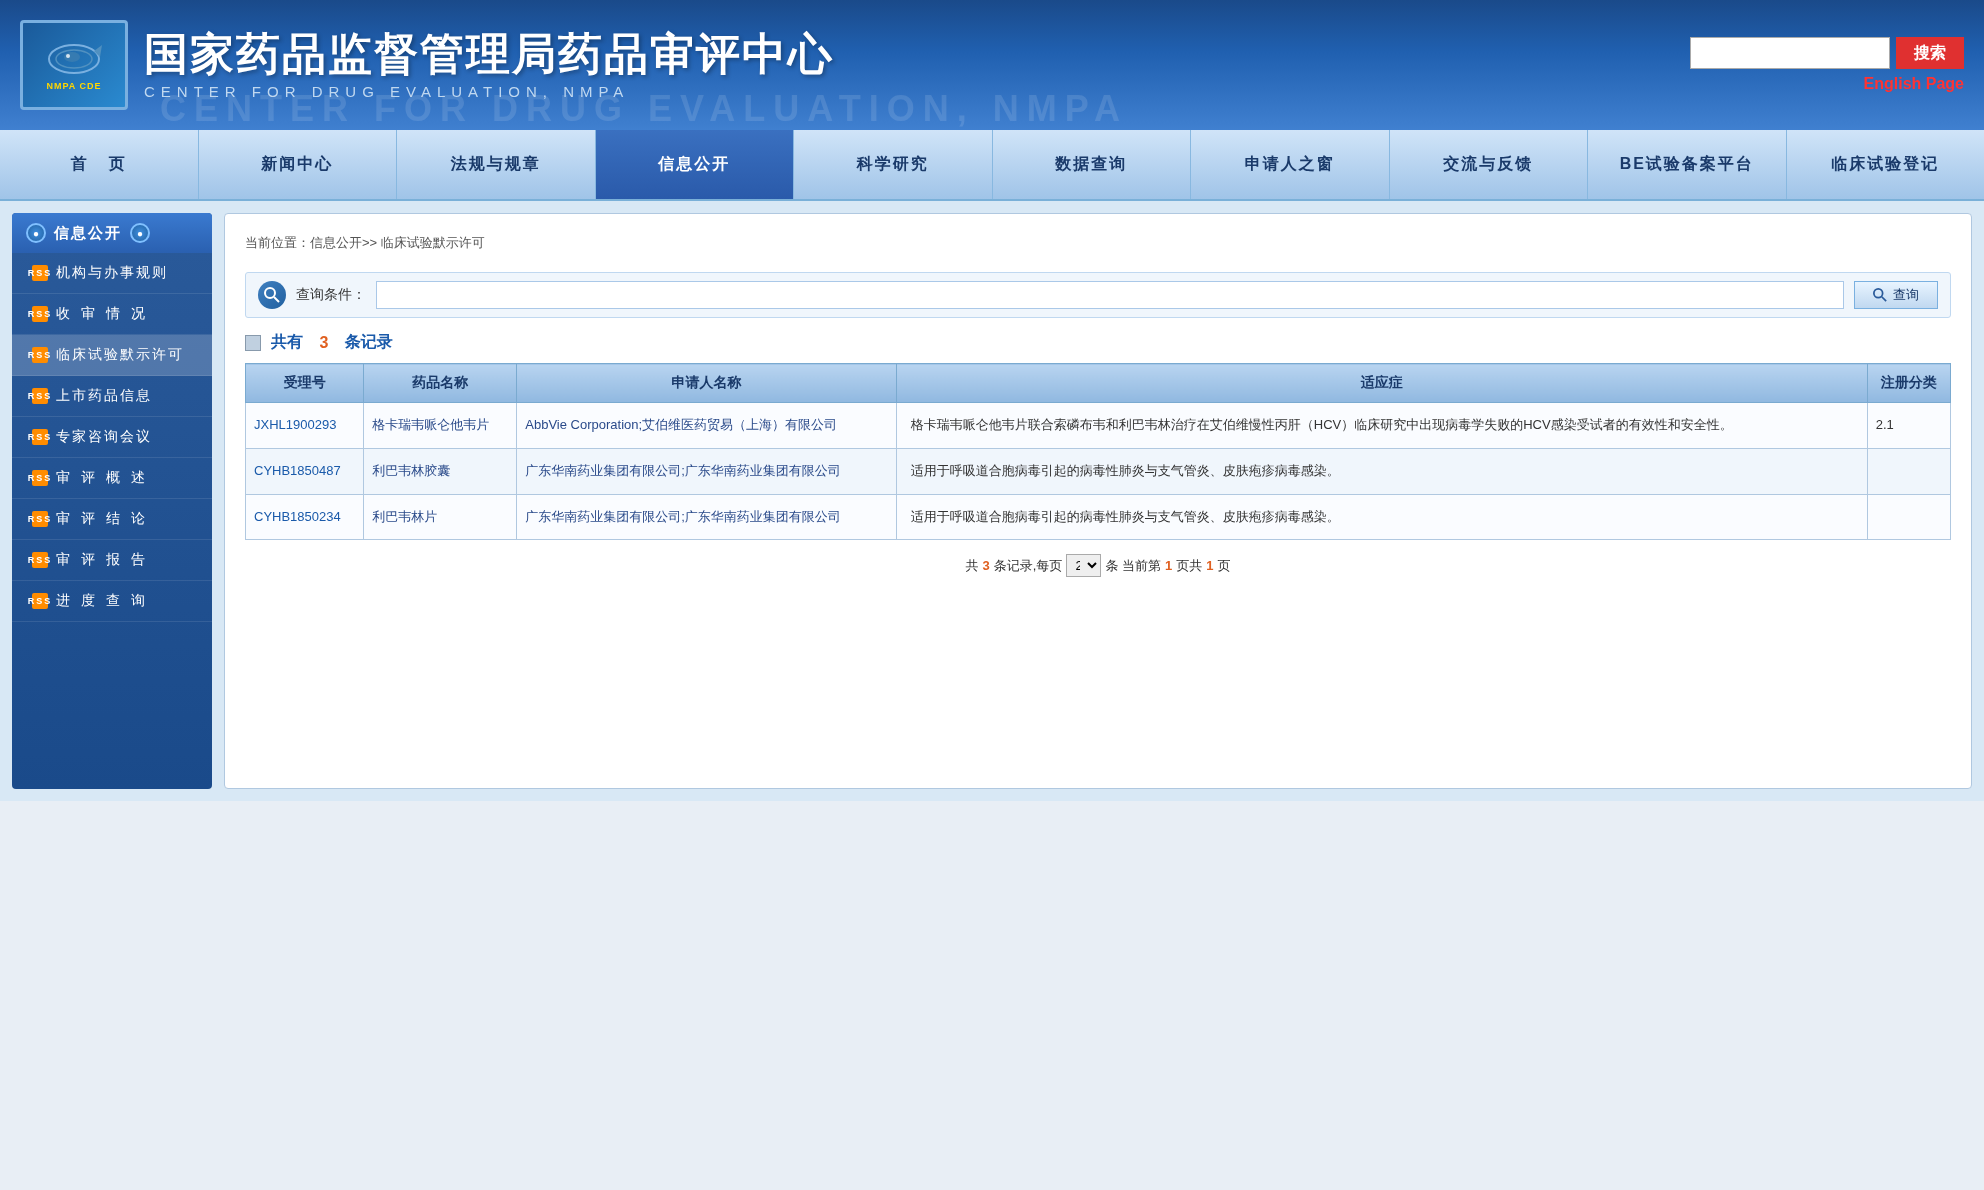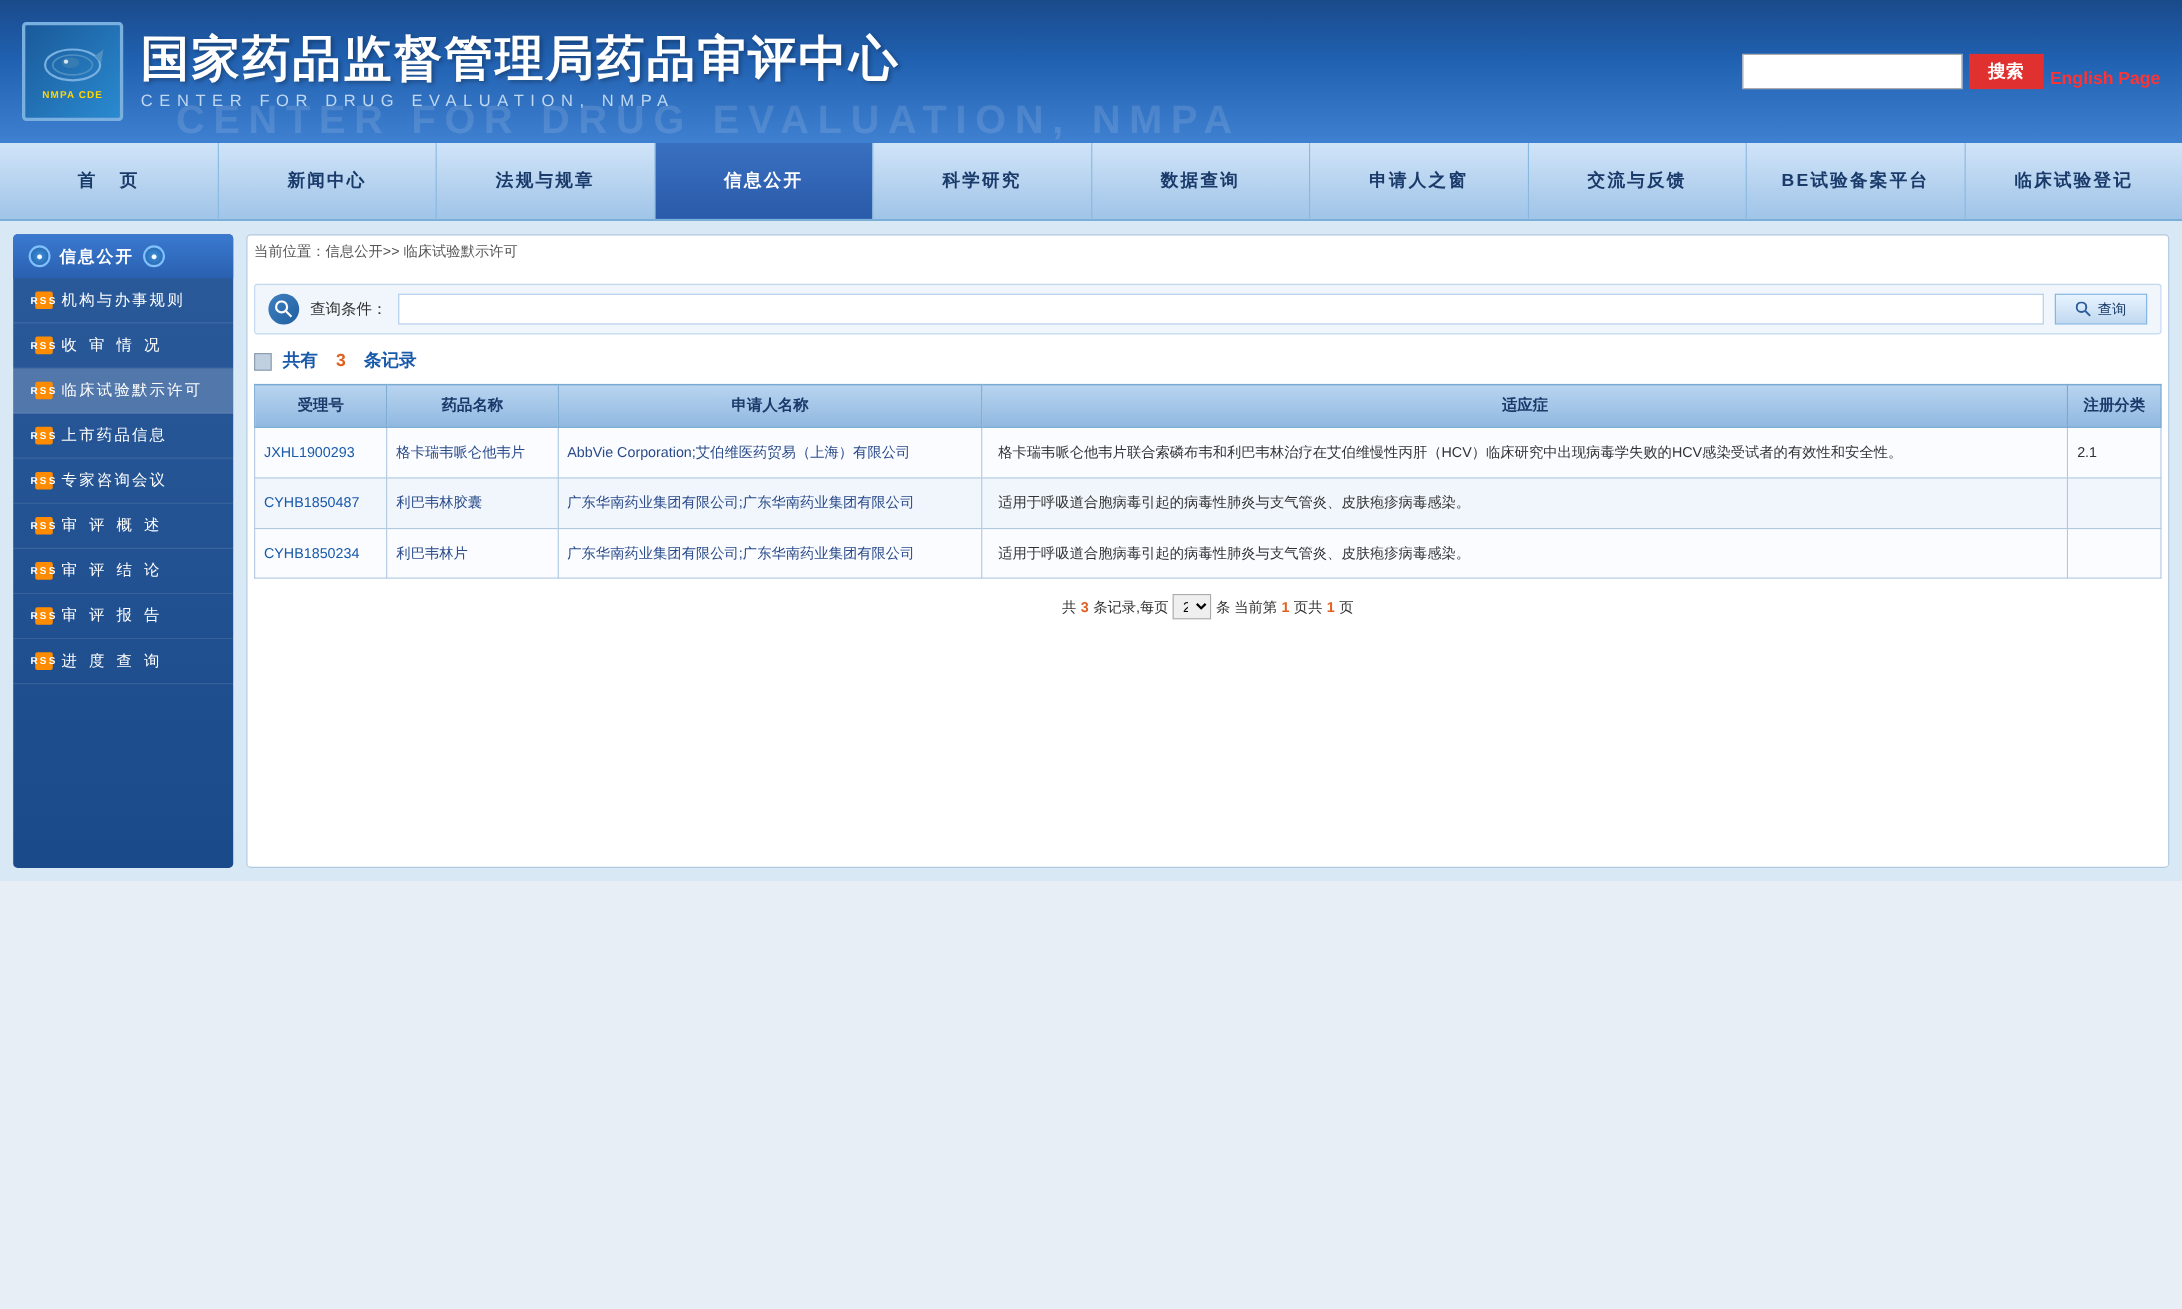--- a/index.html
+++ b/index.html
@@ -27,21 +27,21 @@
       letter-spacing: 8px;
       white-space: nowrap;
     }
     .header-logo-area {
       display: flex;
       align-items: center;
       gap: 16px;
       z-index: 1;
     }
     .logo-box {
-      width: 92px;
+      width: 108px;
       height: 90px;
       background: linear-gradient(135deg, #1a5a9a, #2a8ad0);
       border: 3px solid #7ab0e0;
       border-radius: 4px;
       display: flex;
       flex-direction: column;
       align-items: center;
       justify-content: center;
       gap: 2px;
     }
@@ -69,21 +69,21 @@
     }
     .header-title-en {
       font-size: 15px;
       color: #c0d8f0;
       letter-spacing: 6px;
       font-weight: normal;
       margin-top: 4px;
     }
     .header-right {
       display: flex;
-      flex-direction: row;
+      flex-direction: column;
       align-items: flex-end;
       gap: 6px;
       z-index: 1;
     }
     .search-bar {
       display: flex;
       gap: 6px;
       align-items: center;
     }
     .search-input {
@@ -207,21 +207,21 @@
       flex-shrink: 0;
     }
 
     
     .content-area {
       flex: 1;
       background: white;
       margin-left: 12px;
       border: 1px solid #b0c8e0;
       border-radius: 4px;
-      padding: 6px;
+      padding: 20px;
     }
     .breadcrumb {
       font-size: 13px;
       color: #555;
       margin-bottom: 12px;
       padding-bottom: 8px;
     }
     .search-row {
       display: flex;
       align-items: center;

